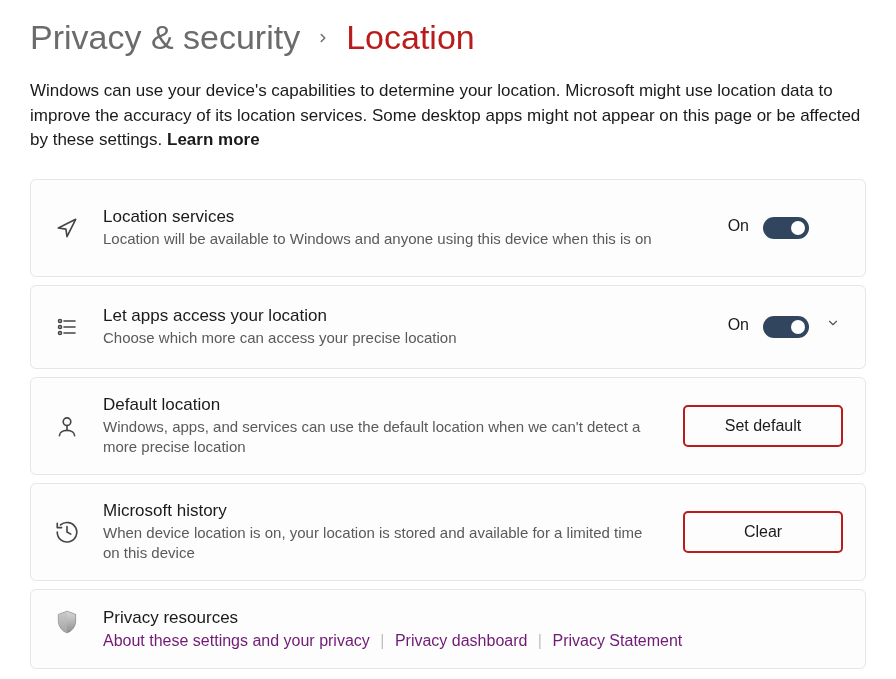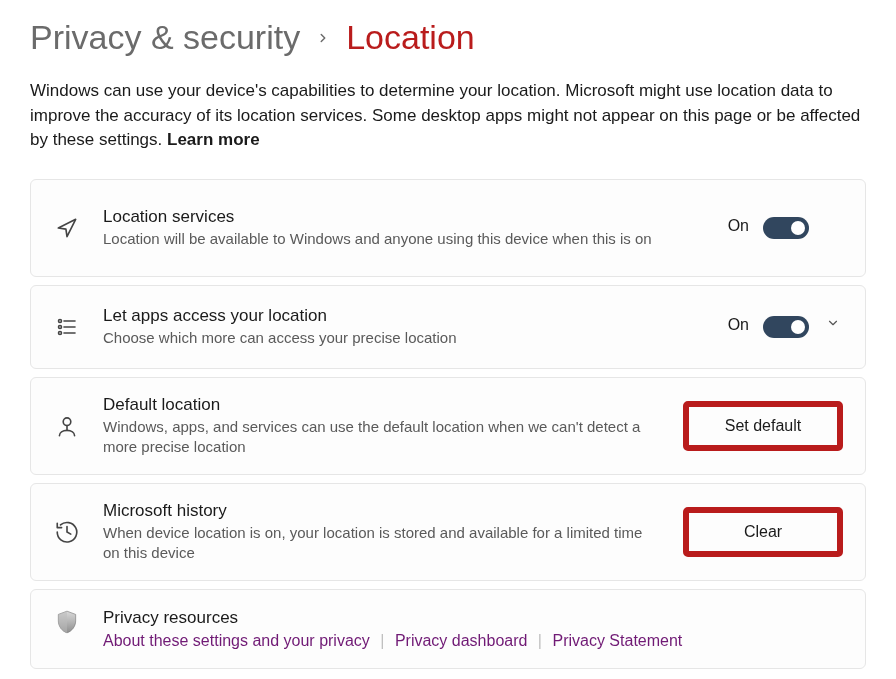--- a/index.html
+++ b/index.html
@@ -87,21 +87,21 @@
       position: absolute;
       width: 14px;
       height: 14px;
       border-radius: 50%;
       background: #fff;
       top: 4px;
       right: 4px;
     }
     .chevron-slot { width: 20px; display: flex; align-items: center; justify-content: center; color: #555; }
     .btn {
-      border: 6px solid #b91c1c;
+      border: 2px solid #b91c1c;
       background: #fdfdfd;
       border-radius: 5px;
       min-width: 160px;
       padding: 10px 20px;
       font-size: 16px;
       color: #1a1a1a;
       cursor: pointer;
       text-align: center;
     }
     .links { margin-top: 4px; font-size: 16px; }

